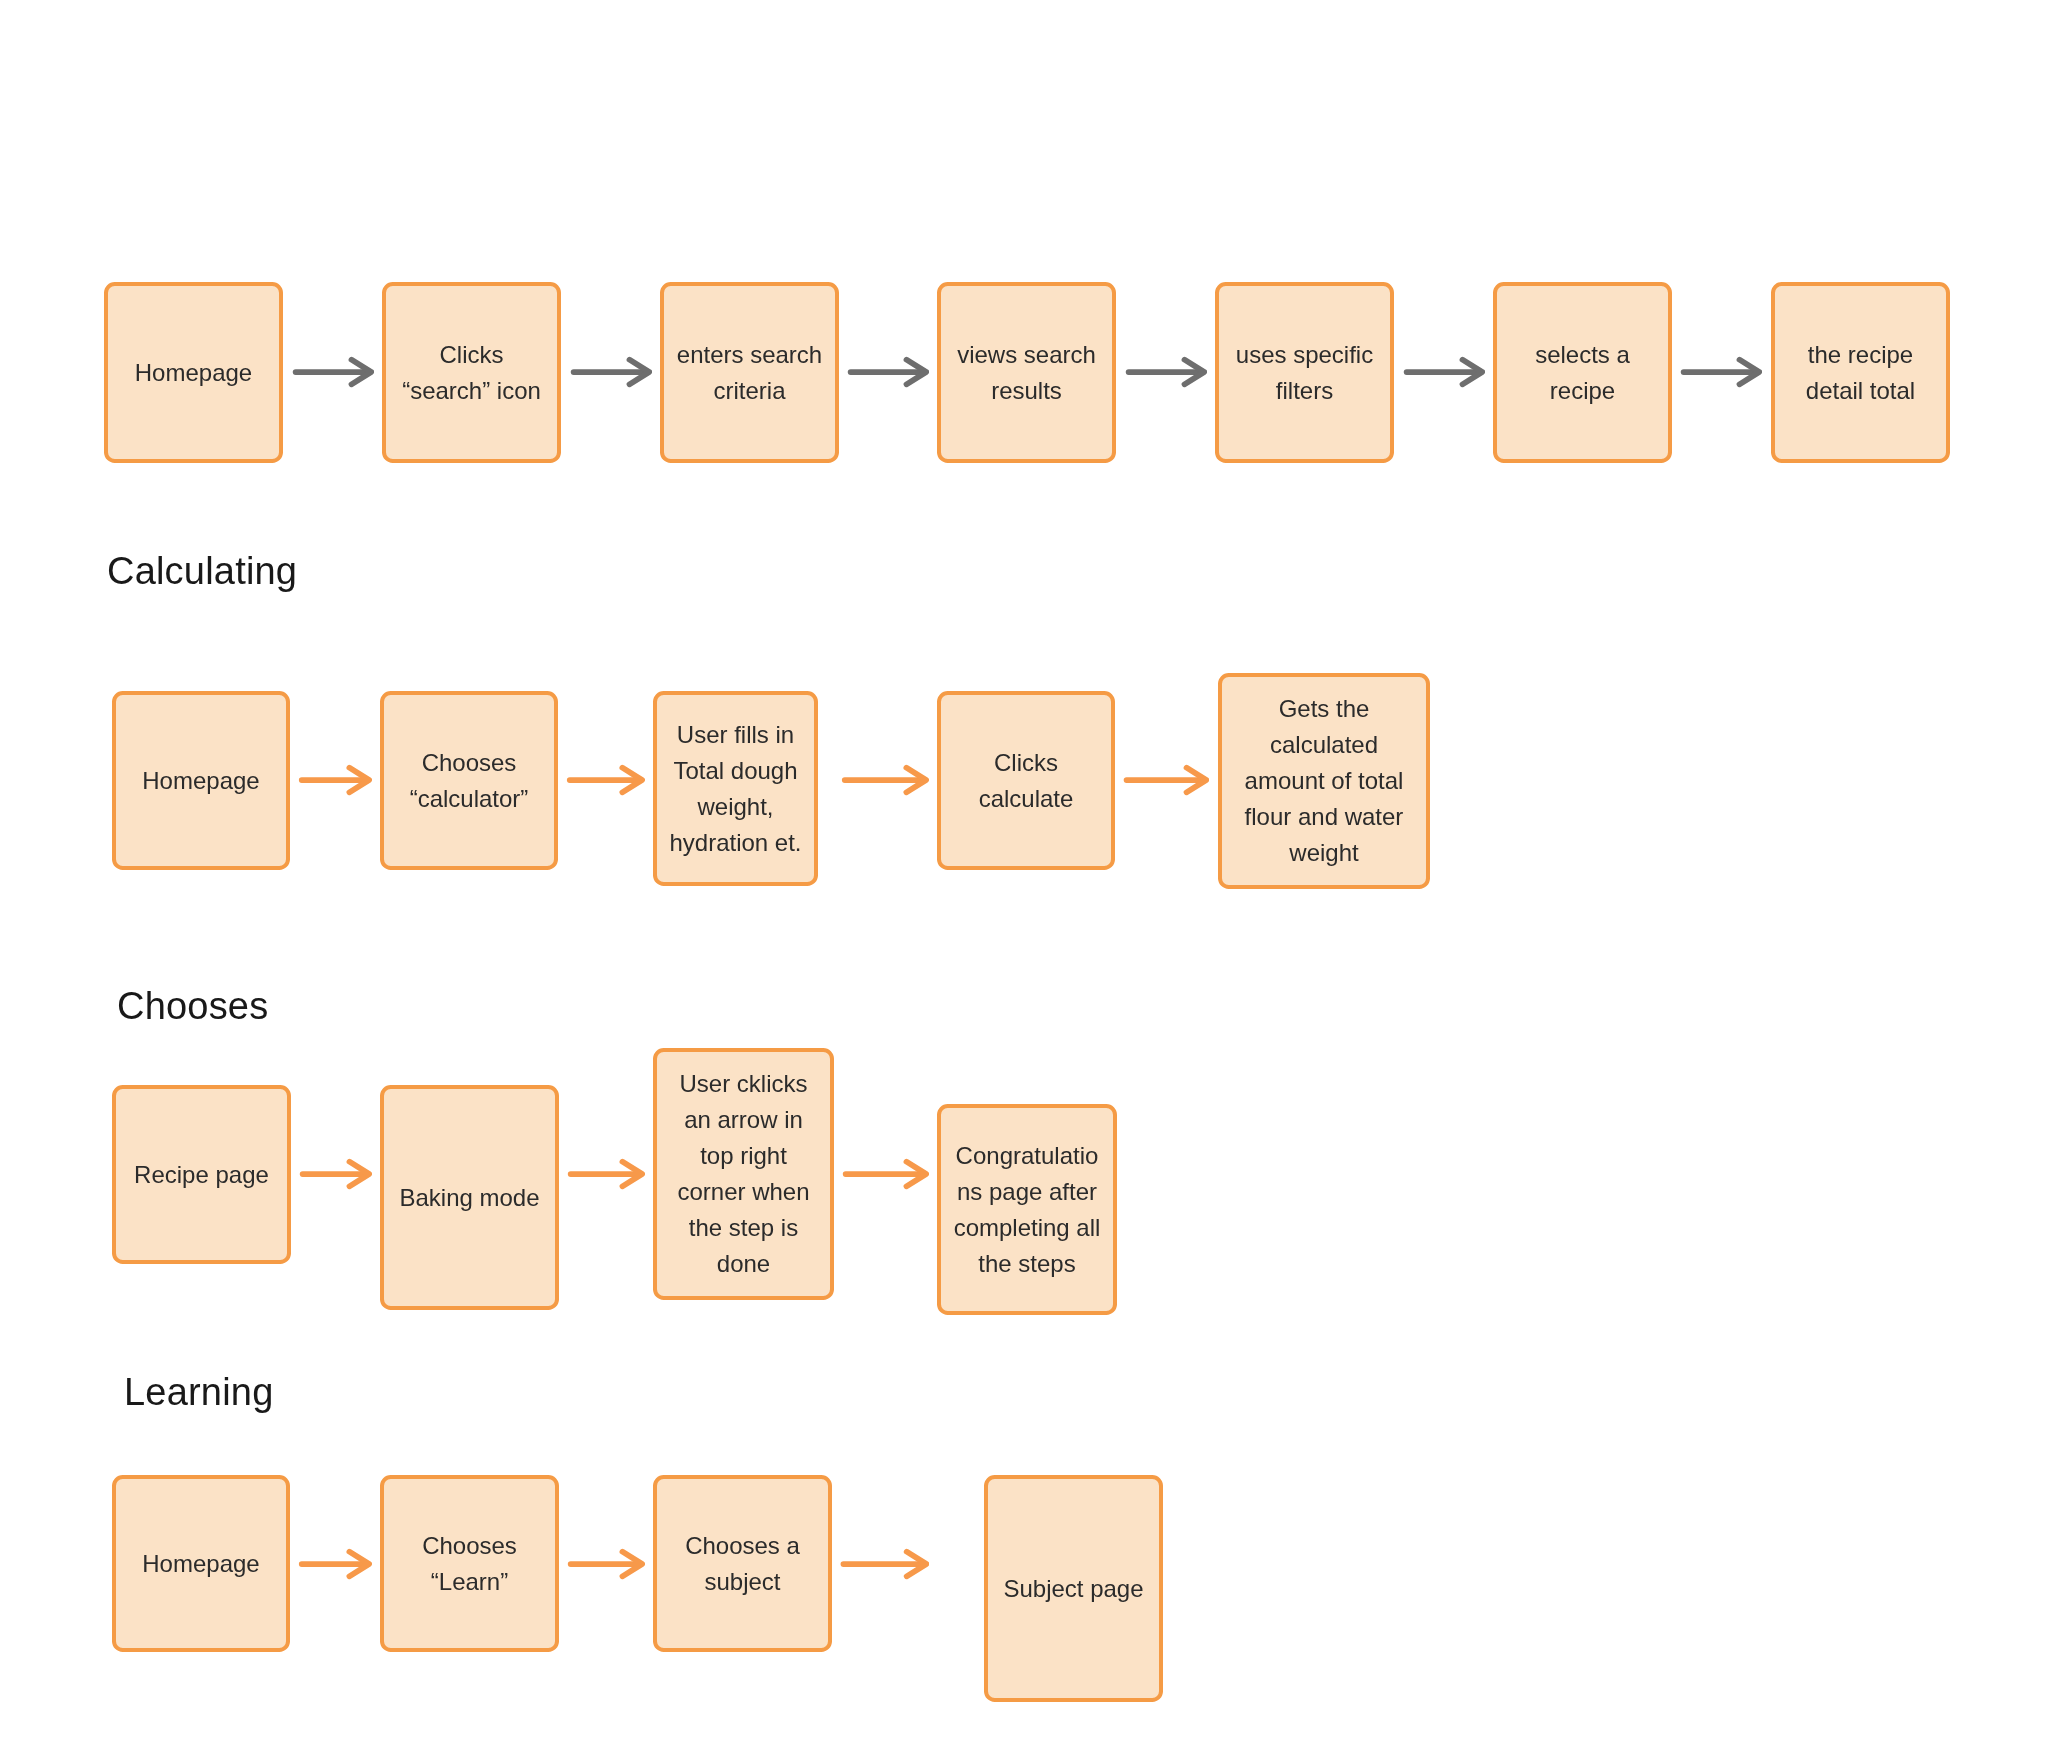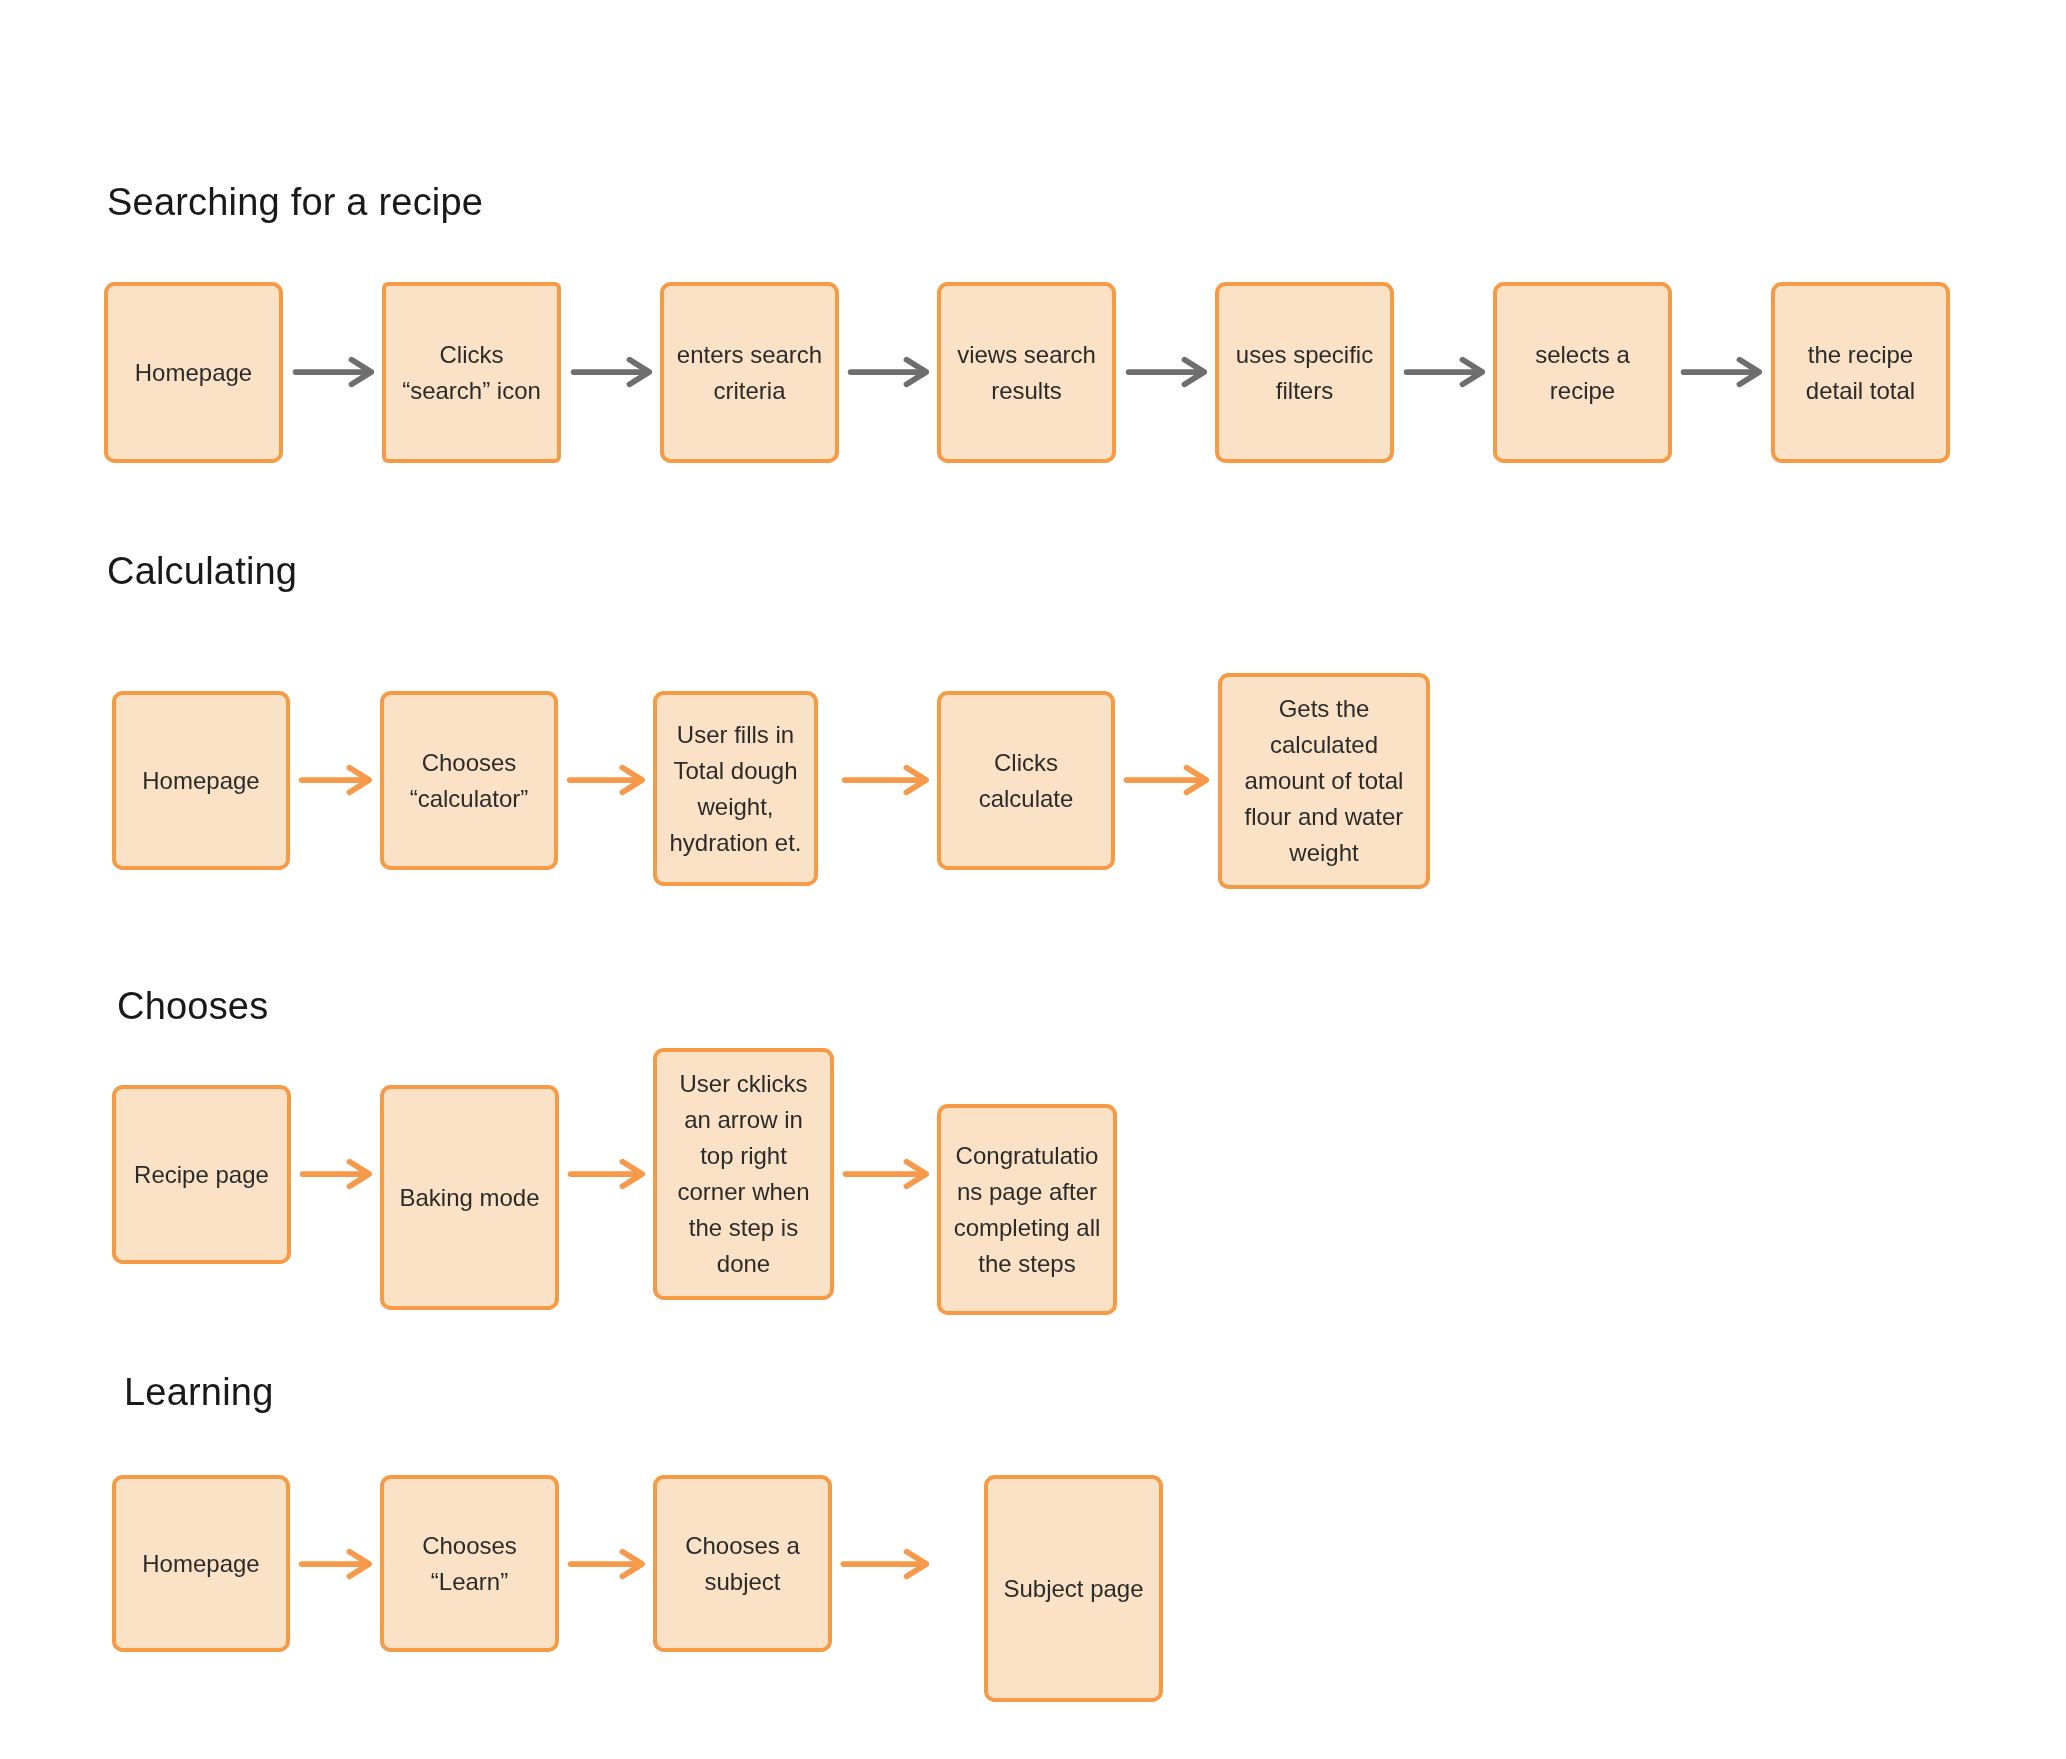--- a/index.html
+++ b/index.html
@@ -36,33 +36,32 @@
   .flow-arrow.orange{color:var(--arrow-orange,#F7994A);}
   .flow-arrow line,.flow-arrow polyline{
     stroke:currentColor;stroke-width:7;fill:none;
     stroke-linecap:round;stroke-linejoin:round;
   }
 </style>
 </head>
 <body>
 
 <div class="canvas">
-  <div class="section-title" style="left:107px;top:180px">Searching for a recipe</div>
   <div class="section-title" style="left:107px;top:549px">Calculating</div>
   <div class="section-title" style="left:117px;top:984px">Chooses</div>
   <div class="section-title" style="left:124px;top:1370px">Learning</div>
   <div id="nodes">
       <div class="flow-node" style="left: 104px; top: 282px; width: 179px; height: 181px;">
         <span class="node-label">Homepage</span>
       </div>
       <svg class="flow-arrow gray" width="82" height="46" viewBox="0 0 99 56" style="left: 292px; top: 349px;">
         <line x1="4" y1="28" x2="91" y2="28"></line>
         <polyline points="72,13 96,28 72,43"></polyline>
       </svg>
-      <div class="flow-node" style="left: 382px; top: 282px; width: 179px; height: 181px; border-radius: 6px;">
+      <div class="flow-node" style="left: 382px; top: 282px; width: 179px; height: 181px;">
         <span class="node-label">Clicks “search” icon</span>
       </div>
       <svg class="flow-arrow gray" width="82" height="46" viewBox="0 0 99 56" style="left: 570px; top: 349px;">
         <line x1="4" y1="28" x2="91" y2="28"></line>
         <polyline points="72,13 96,28 72,43"></polyline>
       </svg>
       <div class="flow-node" style="left: 660px; top: 282px; width: 179px; height: 181px;">
         <span class="node-label">enters search criteria</span>
       </div>
       <svg class="flow-arrow gray" width="82" height="46" viewBox="0 0 99 56" style="left: 847px; top: 349px;">

